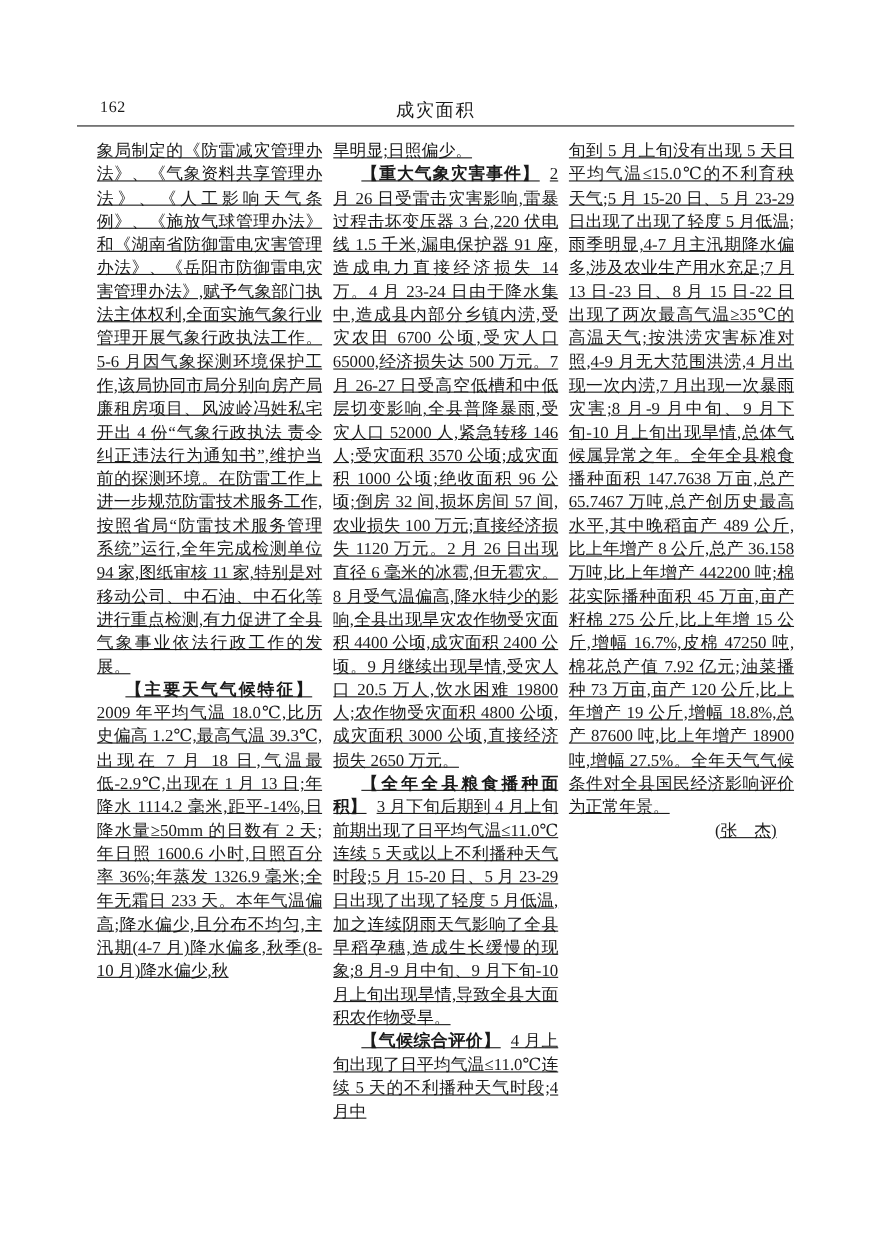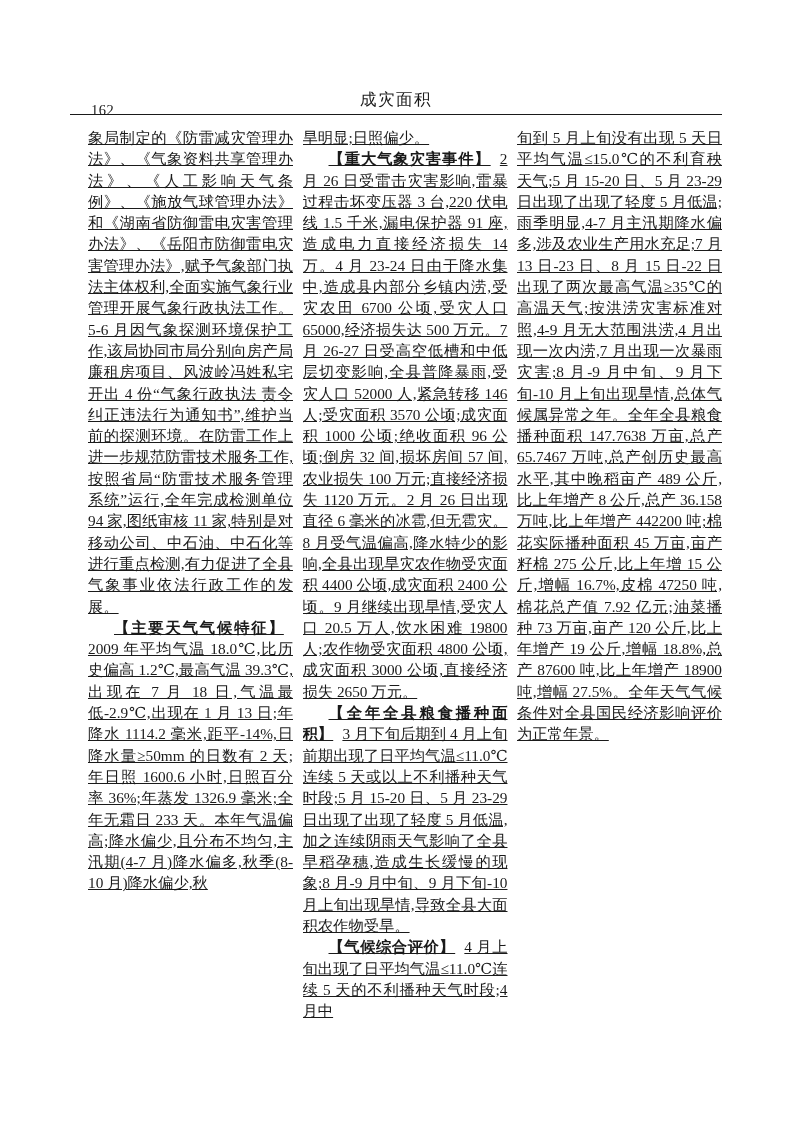--- a/index.html
+++ b/index.html
@@ -13,21 +13,21 @@
   }
   .page { position: absolute; inset: 0; }
 
   
   .running-head {
     position: absolute;
     left: 70px; top: 90px; width: 652px; height: 22px;
   }
   .page-number {
     position: absolute; left: 21px; top: 0;
-    font-size: 14.5px; letter-spacing: 0.5px; margin-top: 12px;
+    font-size: 14.5px; letter-spacing: 0.5px;
   }
   .book-title {
     position: absolute; left: 50%; top: -1px;
     transform: translateX(-50%);
     font-size: 16.5px; letter-spacing: 1.5px;
     white-space: nowrap;
   }
   .head-rule {
     position: absolute;
     left: 70px; top: 114px; width: 652px;
@@ -75,16 +75,17 @@
         <p class="para sec"><span class="sec-head">【主要天气气候特征】</span>2009 年平均气温 18.0℃,比历史偏高 1.2℃,最高气温 39.3℃,出现在 7 月 18 日,气温最低-2.9℃,出现在 1 月 13 日;年降水 1114.2 毫米,距平-14%,日降水量≥50mm 的日数有 2 天;年日照 1600.6 小时,日照百分率 36%;年蒸发 1326.9 毫米;全年无霜日 233 天。本年气温偏高;降水偏少,且分布不均匀,主汛期(4-7 月)降水偏多,秋季(8-10 月)降水偏少,秋</p>
       </div>
     <div class="col">
         <p class="para cont">旱明显;日照偏少。</p>
         <p class="para sec"><span class="sec-head">【重大气象灾害事件】</span>2 月 26 日受雷击灾害影响,雷暴过程击坏变压器 3 台,220 伏电线 1.5 千米,漏电保护器 91 座,造成电力直接经济损失 14 万。4 月 23-24 日由于降水集中,造成县内部分乡镇内涝,受灾农田 6700 公顷,受灾人口 65000,经济损失达 500 万元。7 月 26-27 日受高空低槽和中低层切变影响,全县普降暴雨,受灾人口 52000 人,紧急转移 146 人;受灾面积 3570 公顷;成灾面积 1000 公顷;绝收面积 96 公顷;倒房 32 间,损坏房间 57 间,农业损失 100 万元;直接经济损失 1120 万元。2 月 26 日出现直径 6 毫米的冰雹,但无雹灾。8 月受气温偏高,降水特少的影响,全县出现旱灾农作物受灾面积 4400 公顷,成灾面积 2400 公顷。9 月继续出现旱情,受灾人口 20.5 万人,饮水困难 19800 人;农作物受灾面积 4800 公顷,成灾面积 3000 公顷,直接经济损失 2650 万元。</p>
         <p class="para sec"><span class="sec-head">【全年全县粮食播种面积】</span>3 月下旬后期到 4 月上旬前期出现了日平均气温≤11.0℃连续 5 天或以上不利播种天气时段;5 月 15-20 日、5 月 23-29 日出现了出现了轻度 5 月低温,加之连续阴雨天气影响了全县早稻孕穗,造成生长缓慢的现象;8 月-9 月中旬、9 月下旬-10 月上旬出现旱情,导致全县大面积农作物受旱。</p>
         <p class="para sec"><span class="sec-head">【气候综合评价】</span>4 月上旬出现了日平均气温≤11.0℃连续 5 天的不利播种天气时段;4 月中</p>
       </div>
     <div class="col">
         <p class="para cont">旬到 5 月上旬没有出现 5 天日平均气温≤15.0℃的不利育秧天气;5 月 15-20 日、5 月 23-29 日出现了出现了轻度 5 月低温;雨季明显,4-7 月主汛期降水偏多,涉及农业生产用水充足;7 月 13 日-23 日、8 月 15 日-22 日出现了两次最高气温≥35℃的高温天气;按洪涝灾害标准对照,4-9 月无大范围洪涝,4 月出现一次内涝,7 月出现一次暴雨灾害;8 月-9 月中旬、9 月下旬-10 月上旬出现旱情,总体气候属异常之年。全年全县粮食播种面积 147.7638 万亩,总产 65.7467 万吨,总产创历史最高水平,其中晚稻亩产 489 公斤,比上年增产 8 公斤,总产 36.158 万吨,比上年增产 442200 吨;棉花实际播种面积 45 万亩,亩产籽棉 275 公斤,比上年增 15 公斤,增幅 16.7%,皮棉 47250 吨,棉花总产值 7.92 亿元;油菜播种 73 万亩,亩产 120 公斤,比上年增产 19 公斤,增幅 18.8%,总产 87600 吨,比上年增产 18900 吨,增幅 27.5%。全年天气气候条件对全县国民经济影响评价为正常年景。</p>
+        <p class="byline">(张　杰)</p>
       </div>
   </main>
 
 </div>
 
 </body></html>

